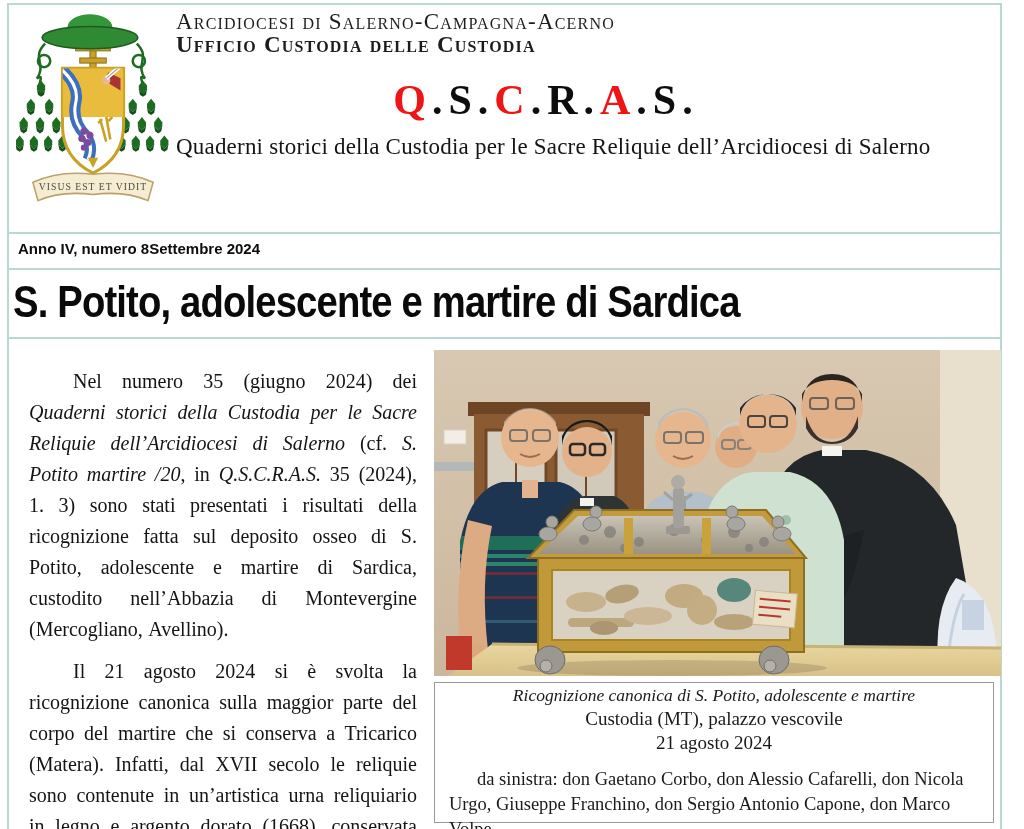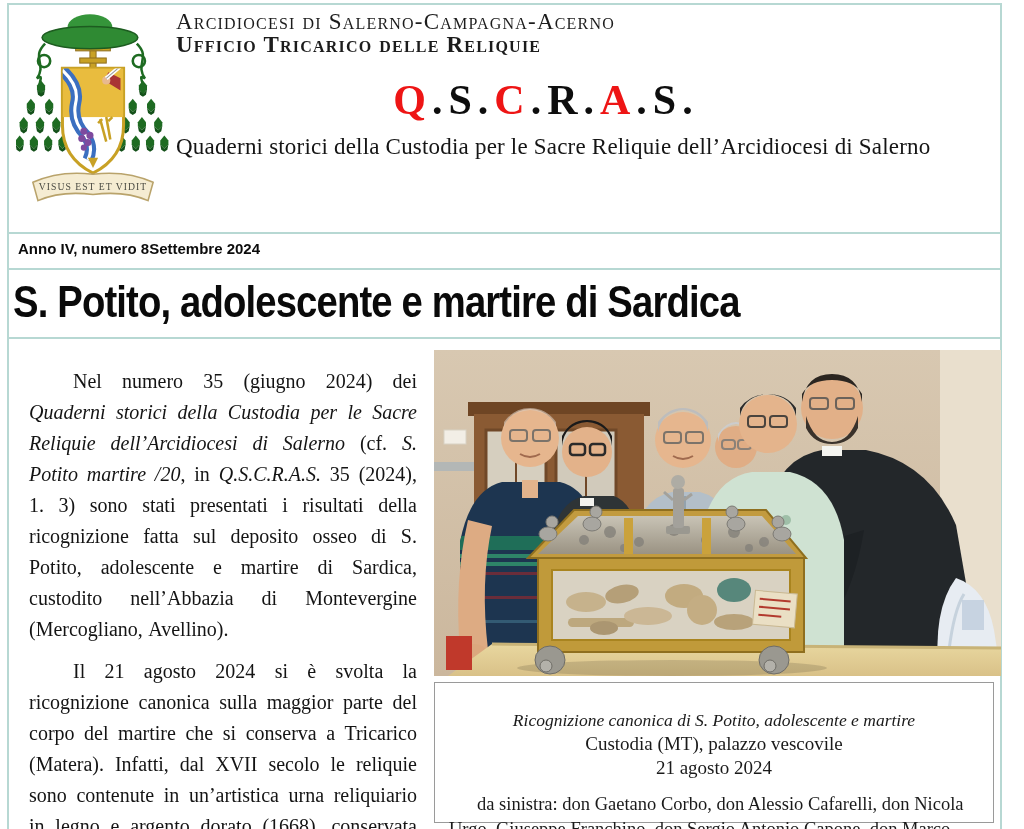--- a/index.html
+++ b/index.html
@@ -62,21 +62,21 @@
   }
   .article-col p{margin:11px;text-indent:44px;}
   .article-col .i{font-style:italic;}
   .article-col .b{font-weight:700;}
   .article-col .fr{float:right;text-indent:0;}
 
   
   .photo-wrap{position:absolute;left:434px;top:350px;width:567px;height:326px;}
   .caption-box{
     position:absolute;left:434px;top:682px;width:560px;height:141px;
-    border:1px solid var(--caption-border);padding:25px 14px 6px 14px;background:#fff;
+    border:1px solid var(--caption-border);padding:0 14px 6px 14px;background:#fff;
   }
   .cap-line{text-align:center;font-size:19px;line-height:24px;color:#1a1a1a;}
   .cap-line.first{font-style:italic;font-size:17.5px;}
   .credits{margin:12px 0 0 0;font-size:18.5px;line-height:25px;text-align:left;color:#1a1a1a;}
   .credits .lbl{margin-left:28px;}
 </style>
 </head>
 <body>
 
 <div class="page">
@@ -174,21 +174,21 @@
 
       <g>
         <path d="M16,174 Q42,162 75,166 Q108,162 134,174 L129,192 Q106,182 75,186 Q44,182 21,192 Z" fill="#f5ecd2" stroke="#b9a36b" stroke-width="1.5"></path>
         <text x="75" y="182" text-anchor="middle" font-size="9.5" letter-spacing="1" font-family="Liberation Serif, DejaVu Serif, serif" fill="#4a4a42">VISUS EST ET VIDIT</text>
       </g>
     </svg>
   </div>
 
   <header class="mast-right">
     <div class="org1">Arcidiocesi di Salerno-Campagna-Acerno</div>
-    <div class="org2">Ufficio Tricarico delle Reliquie</div>
+    <div class="org2">Ufficio Custodia delle Custodia</div>
     <h1 class="qscras" id="qscras-title"><span class="t-red">Q</span><span class="t-blk">.</span><span class="t-blk">S</span><span class="t-blk">.</span><span class="t-red">C</span><span class="t-blk">.</span><span class="t-blk">R</span><span class="t-blk">.</span><span class="t-red">A</span><span class="t-blk">.</span><span class="t-blk">S</span><span class="t-blk">.</span></h1>
     <div class="subtitle">Quaderni storici della Custodia per le Sacre Reliquie dell’Arcidiocesi di Salerno</div>
   </header>
 
   <div class="issue-band">
     <span>Anno IV, numero 8</span>
     <span>Settembre 2024</span>
   </div>
 
   <h2 class="headline">S. Potito, adolescente e martire di Sardica</h2>

